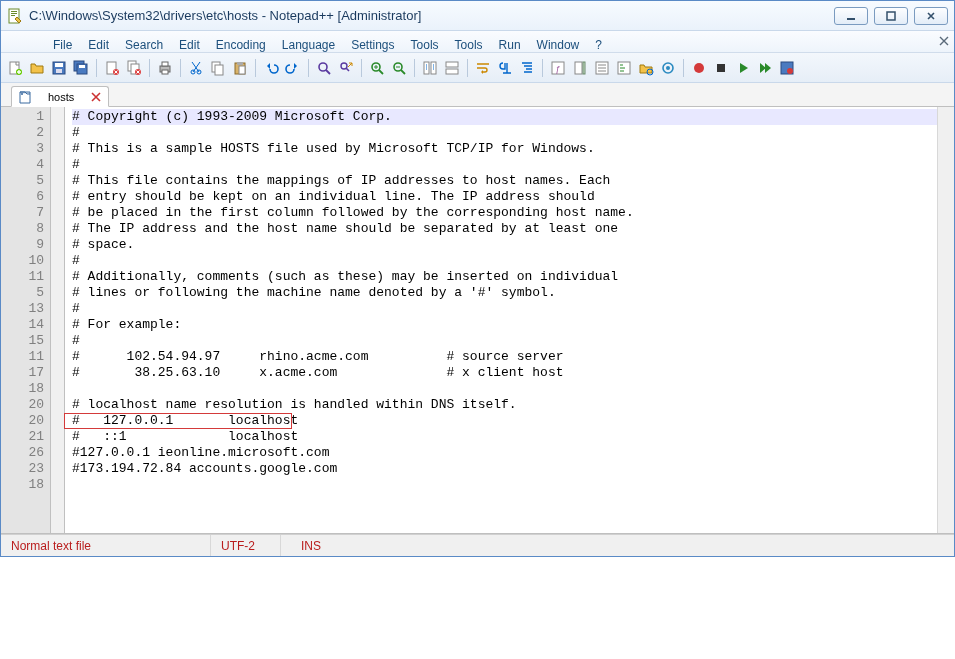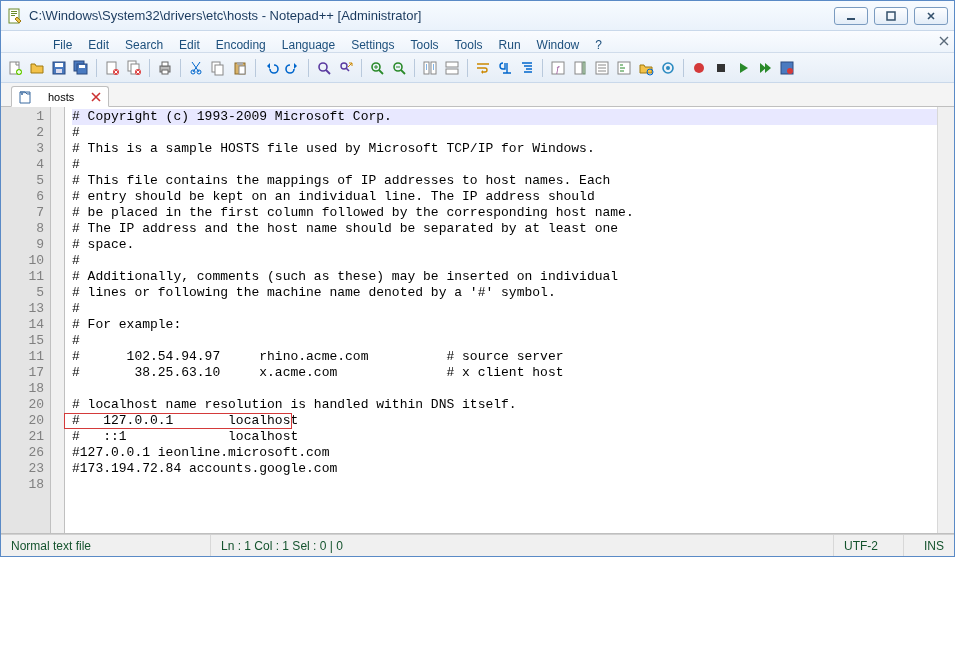--- a/index.html
+++ b/index.html
@@ -33,21 +33,21 @@
 .editor { flex: 1; display: flex; background: #fff; overflow: hidden; border-bottom: 1px solid #bfbfbf; position: relative; }
 .gutter { width: 50px; background: #e4e4e4; border-right: 1px solid #c0c0c0; font-family: "Consolas","Courier New",monospace; font-size: 13px; color: #808080; text-align: right; padding: 2px 6px 2px 0; line-height: 16px; }
 .fold-col { width: 14px; background: #f0f0f0; border-right: 1px solid #c0c0c0; }
 .code { flex: 1; font-family: "Consolas","Courier New",monospace; font-size: 13px; color: #000; padding: 2px 0 2px 7px; line-height: 16px; white-space: pre; overflow: hidden; }
 .code-line { height: 16px; }
 .code-line.current { background: #e8e8ff; }
 .hl { position: absolute; border: 1px solid #d43a3a; background: transparent; pointer-events: none; }
 .vscroll { width: 17px; background: #f0f0f0; border-left: 1px solid #d8d8d8; }
 
 
-.statusbar { height: 22px; background: #f0f0f0; border-top: 1px solid #d0d0d0; display: flex; align-items: center; font-size: 12px; color: #14532d; }
+.statusbar { height: 22px; background: #f0f0f0; border-top: 1px solid #d0d0d0; display: flex; align-items: center; font-size: 12px; color: #b91c1c; }
 .st-cell { padding: 0 10px; border-right: 1px solid #d8d8d8; height: 100%; display: flex; align-items: center; }
 .st-flex { flex: 1; }
 
 svg { display: block; }
 </style>
 </head>
 <body>
 
 <div class="window">
 
@@ -364,18 +364,17 @@
         <div>18</div>
       </div>
     <div class="fold-col"></div>
     <div class="code" id="code"><div class="code-line current"># Copyright (c) 1993-2009 Microsoft Corp.</div><div class="code-line">#</div><div class="code-line"># This is a sample HOSTS file used by Microsoft TCP/IP for Windows.</div><div class="code-line">#</div><div class="code-line"># This file contains the mappings of IP addresses to host names. Each</div><div class="code-line"># entry should be kept on an individual line. The IP address should</div><div class="code-line"># be placed in the first column followed by the corresponding host name.</div><div class="code-line"># The IP address and the host name should be separated by at least one</div><div class="code-line"># space.</div><div class="code-line">#</div><div class="code-line"># Additionally, comments (such as these) may be inserted on individual</div><div class="code-line"># lines or following the machine name denoted by a '#' symbol.</div><div class="code-line">#</div><div class="code-line"># For example:</div><div class="code-line">#</div><div class="code-line">#      102.54.94.97     rhino.acme.com          # source server</div><div class="code-line">#       38.25.63.10     x.acme.com              # x client host</div><div class="code-line"></div><div class="code-line"># localhost name resolution is handled within DNS itself.</div><div class="code-line">#   127.0.0.1       localhost</div><div class="code-line">#   ::1             localhost</div><div class="code-line">#127.0.0.1 ieonline.microsoft.com</div><div class="code-line">#173.194.72.84 accounts.google.com</div><div class="code-line"></div></div>
     <div class="hl" id="hl" style="left: 63px; top: 306px; width: 228.245px; height: 16px;"></div>
     <div class="vscroll"></div>
   </div>
 
   <div class="statusbar">
     <div class="st-cell" style="width:210px">Normal text file</div>
-    <div class="st-cell st-flex">Ln : 1   Col : 1   Sel : 0 | 0</div>
     <div class="st-cell" style="width:70px">UTF-2</div>
     <div class="st-cell" style="width:50px;justify-content:flex-end;border-right:none">INS</div>
   </div>
 
 </div>
 
 </body></html>

